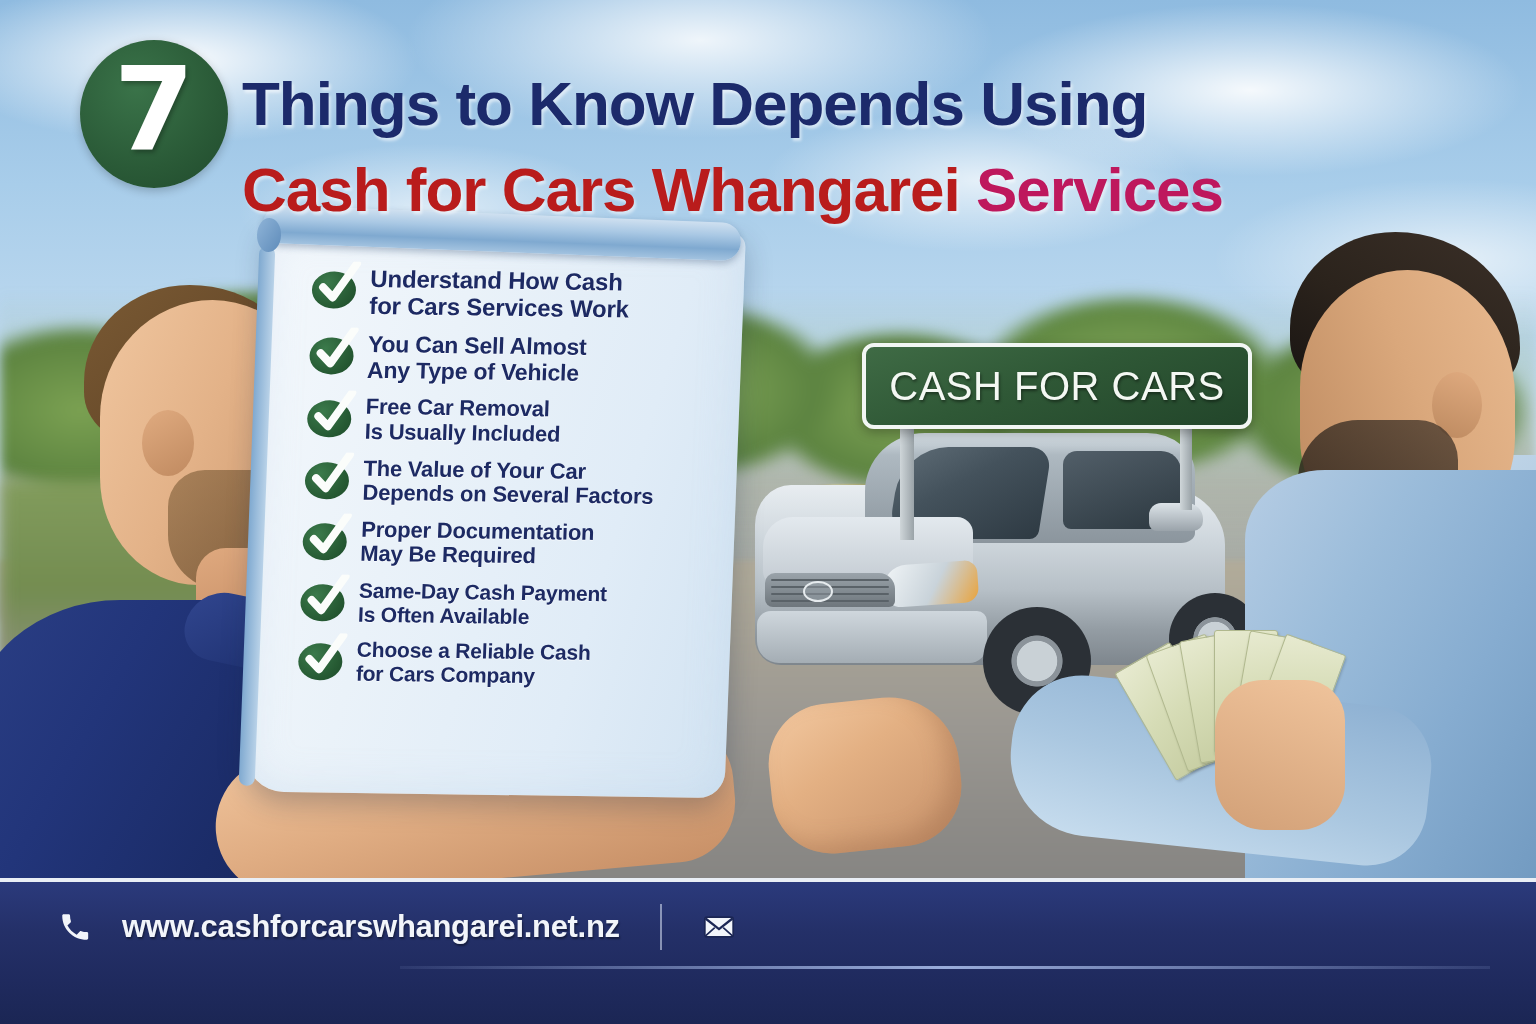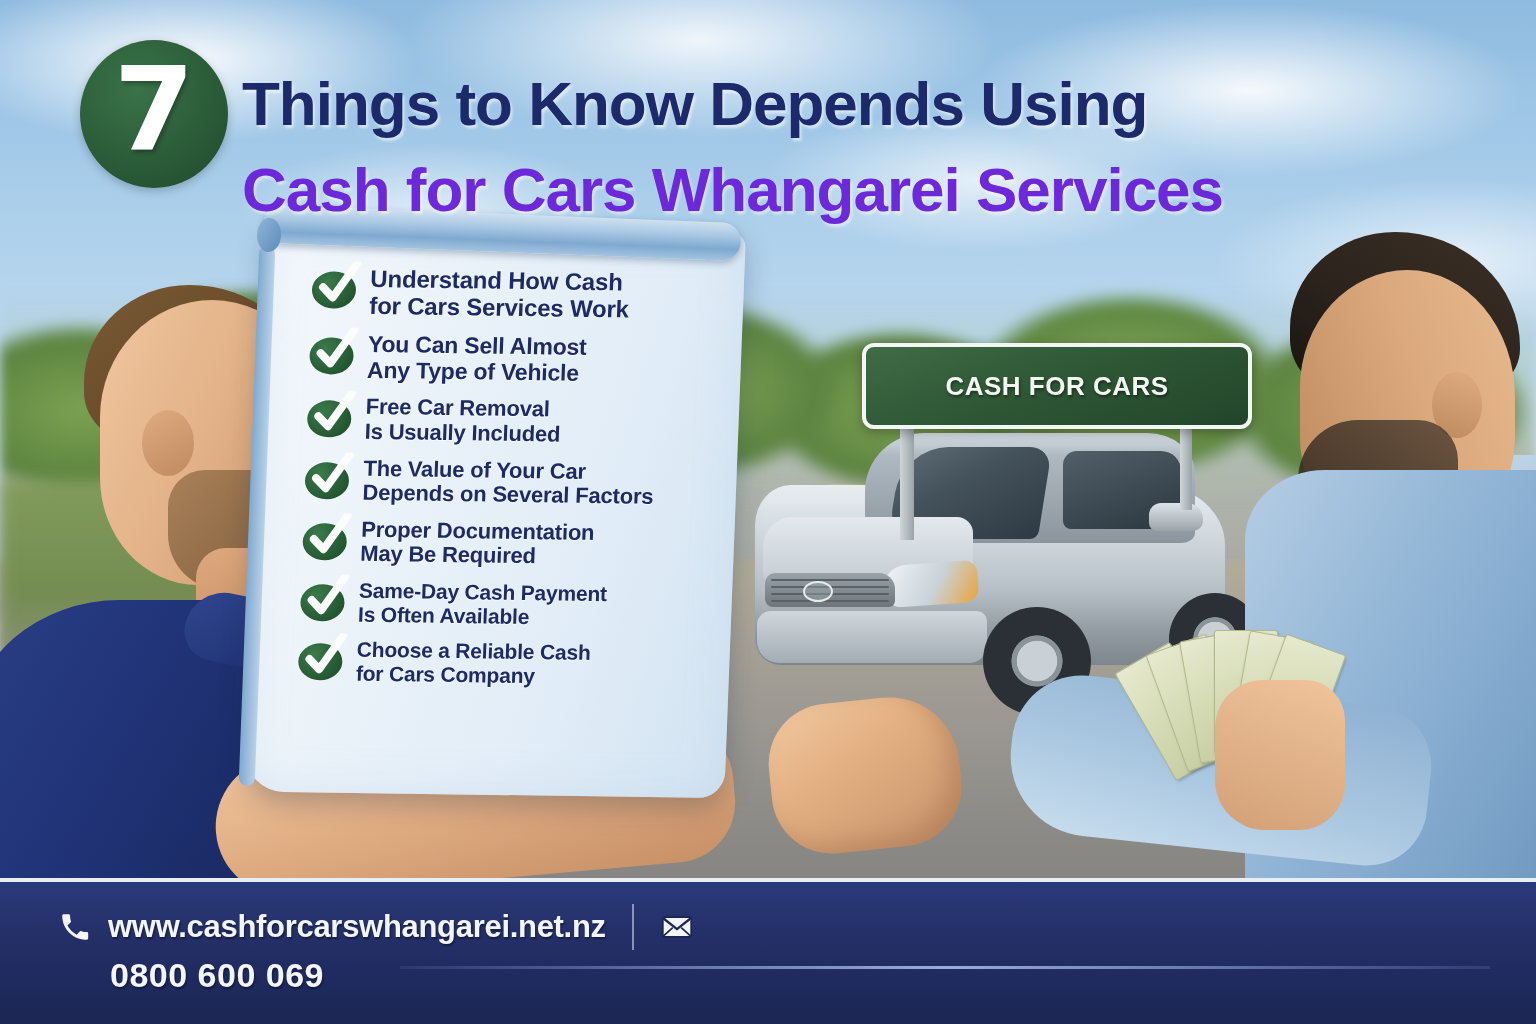--- a/index.html
+++ b/index.html
@@ -277,51 +277,51 @@
     position:absolute;left:162px;top:32px;
     font-size:62px;font-weight:bold;color:#1c2a6b;letter-spacing:-1px;
     text-shadow:2px 3px 3px rgba(255,255,255,.55);
     white-space:nowrap;
   }
   .tl2{
     position:absolute;left:162px;top:118px;
     font-size:62px;font-weight:bold;letter-spacing:-1px;white-space:nowrap;
     text-shadow:2px 3px 3px rgba(255,255,255,.5);
   }
-  .tl2 .g{color:#6d28d9;}
-  .tl2 .b{color:#6d28d9;}
+  .tl2 .g{color:#b91c1c;}
+  .tl2 .b{color:#be185d;}
 
   
   .signpost{
     position:absolute;left:900px;top:420px;width:14px;height:120px;
     background:linear-gradient(90deg,#cfd6d9,#9aa3a8);filter:blur(.5px);
   }
   .signpost2{
     position:absolute;left:1180px;top:420px;width:12px;height:90px;
     background:linear-gradient(90deg,#cfd6d9,#9aa3a8);filter:blur(.5px);
   }
   .sign{
     position:absolute;left:862px;top:343px;width:382px;height:78px;
     background:linear-gradient(160deg,#3f6b45 0%,#2f5836 45%,#22452a 100%);
     border:4px solid #f2f6f4;border-radius:12px;
     display:flex;align-items:center;justify-content:center;
     box-shadow:0 4px 12px rgba(0,0,0,.3);
   }
   .sign span{
-    color:#f4f8f3;font-size:26px;font-weight:bold;letter-spacing:.5px;
+    color:#f4f8f3;font-size:40px;font-weight:normal;letter-spacing:.5px;
     text-shadow:1px 2px 3px rgba(0,0,0,.45);
   }
 
   
   .footer{
     position:absolute;left:0;bottom:0;width:1536px;height:142px;
     background:linear-gradient(180deg,#2b3a7c 0%,#243068 35%,#1f2a5e 70%,#1b2654 100%);
     border-top:4px solid #e9eef5;
   }
-  .frow1{position:absolute;left:58px;top:22px;display:flex;align-items:center;gap:16px;}
+  .frow1{position:absolute;left:58px;top:22px;display:flex;align-items:center;gap:30px;}
   .ficon{width:34px;height:34px;flex:0 0 auto;}
   .furl{
     color:#f2f5fa;font-size:31px;font-weight:bold;letter-spacing:-.3px;
     text-shadow:1px 2px 2px rgba(0,0,0,.4);white-space:nowrap;
   }
   .vdiv{width:2px;height:46px;background:rgba(220,230,245,.55);margin:0 10px;}
   .fmail{
     color:#f2f5fa;font-size:31px;font-weight:bold;letter-spacing:-.3px;
     text-shadow:1px 2px 2px rgba(0,0,0,.4);white-space:nowrap;
   }
@@ -579,16 +579,15 @@
       <span class="vdiv"></span>
       <span class="ficon">
         <svg viewBox="0 0 24 24" width="34" height="34">
             <rect x="2" y="5" width="20" height="14" rx="1.5" fill="#f2f5fa" stroke="#1b2654" stroke-width="1.2"></rect>
             <path d="M2.5 6 L12 13.5 L21.5 6" fill="none" stroke="#1b2654" stroke-width="1.6"></path>
             <path d="M2.5 18.2 L9 12.5 M21.5 18.2 L15 12.5" fill="none" stroke="#1b2654" stroke-width="1.2"></path>
           </svg>
       </span>
     </div>
     <div class="fline"></div>
-    <div class="fphone">0800 600 069</div>
   </div>
 
 </div>
 
 </body></html>

